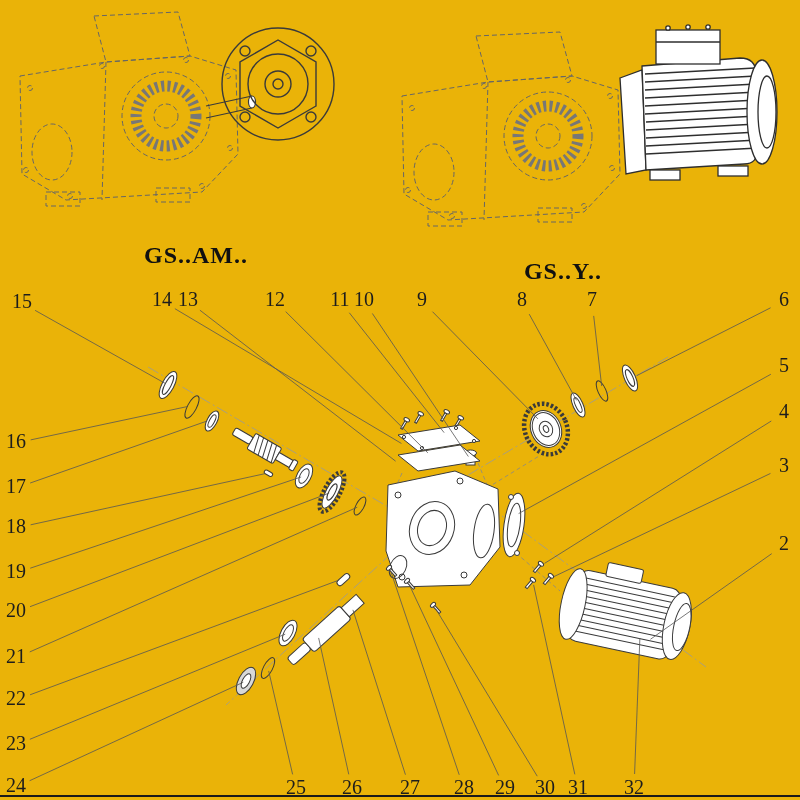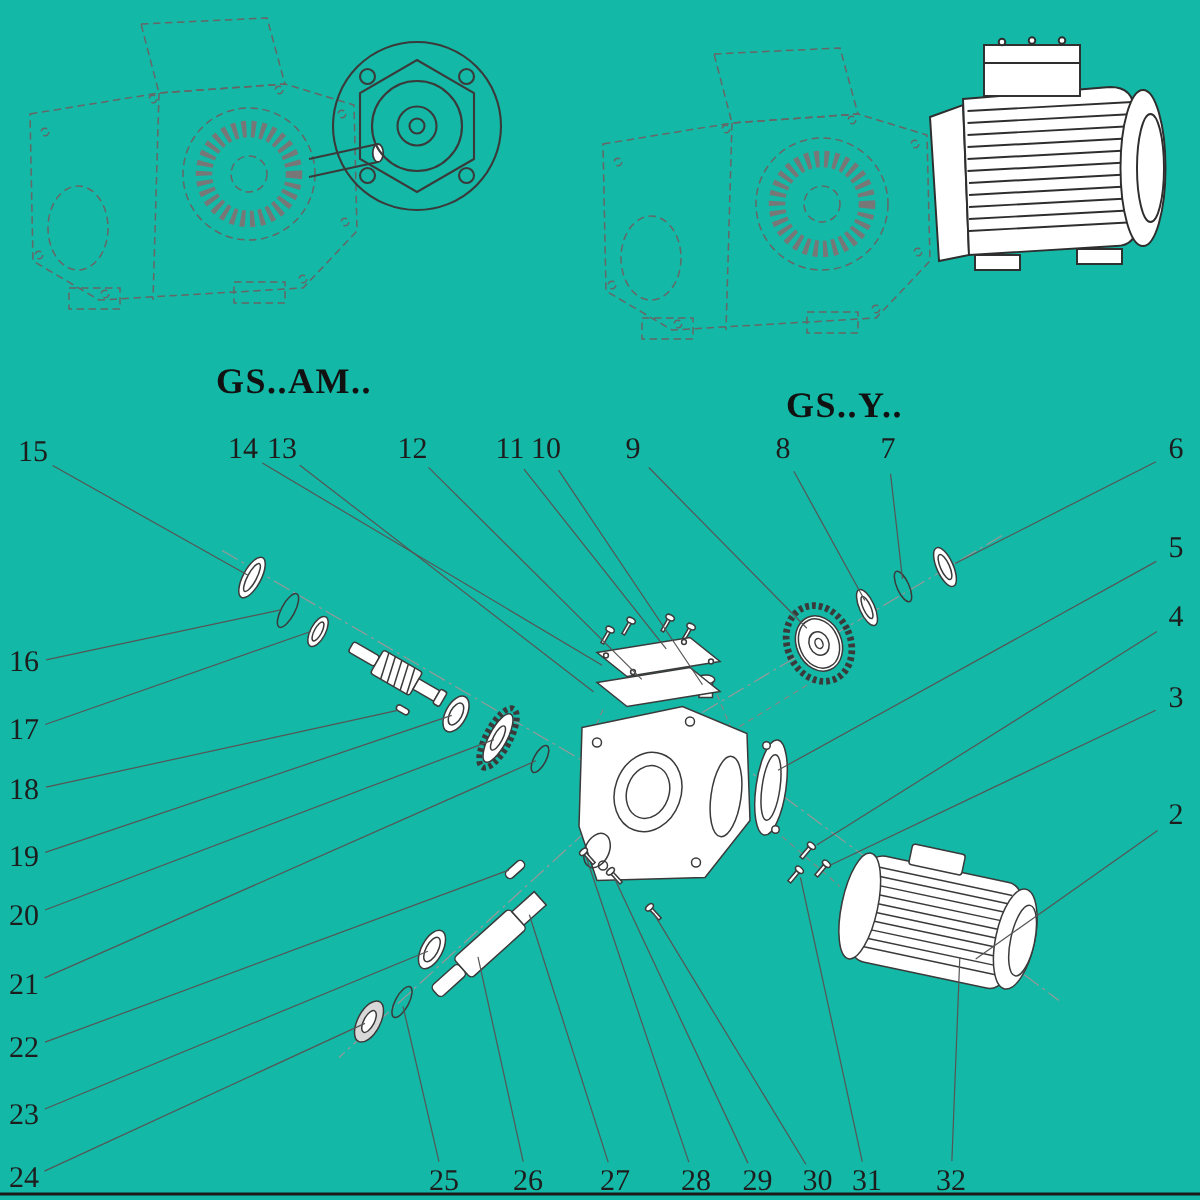--- a/index.html
+++ b/index.html
@@ -1,20 +1,20 @@
 <!DOCTYPE html>
 <html><head>
 <meta charset="utf-8">
 <style>
   * { box-sizing: border-box; }
   html, body { margin: 0; padding: 0; background: #ffffff; }
   .page {
     position: relative;
     width: 800px; height: 800px;
-    background: #14b8a6;
+    background: #eab308;
     overflow: hidden;
     font-family: "Liberation Serif", serif;
   }
   .figures { position: absolute; top: 0; left: 0; width: 800px; height: 288px; }
   .figure { position: absolute; top: 4px; }
   .figure svg { display: block; }
   .caption {
     text-align: center;
     font-weight: bold;
     font-size: 24px;

